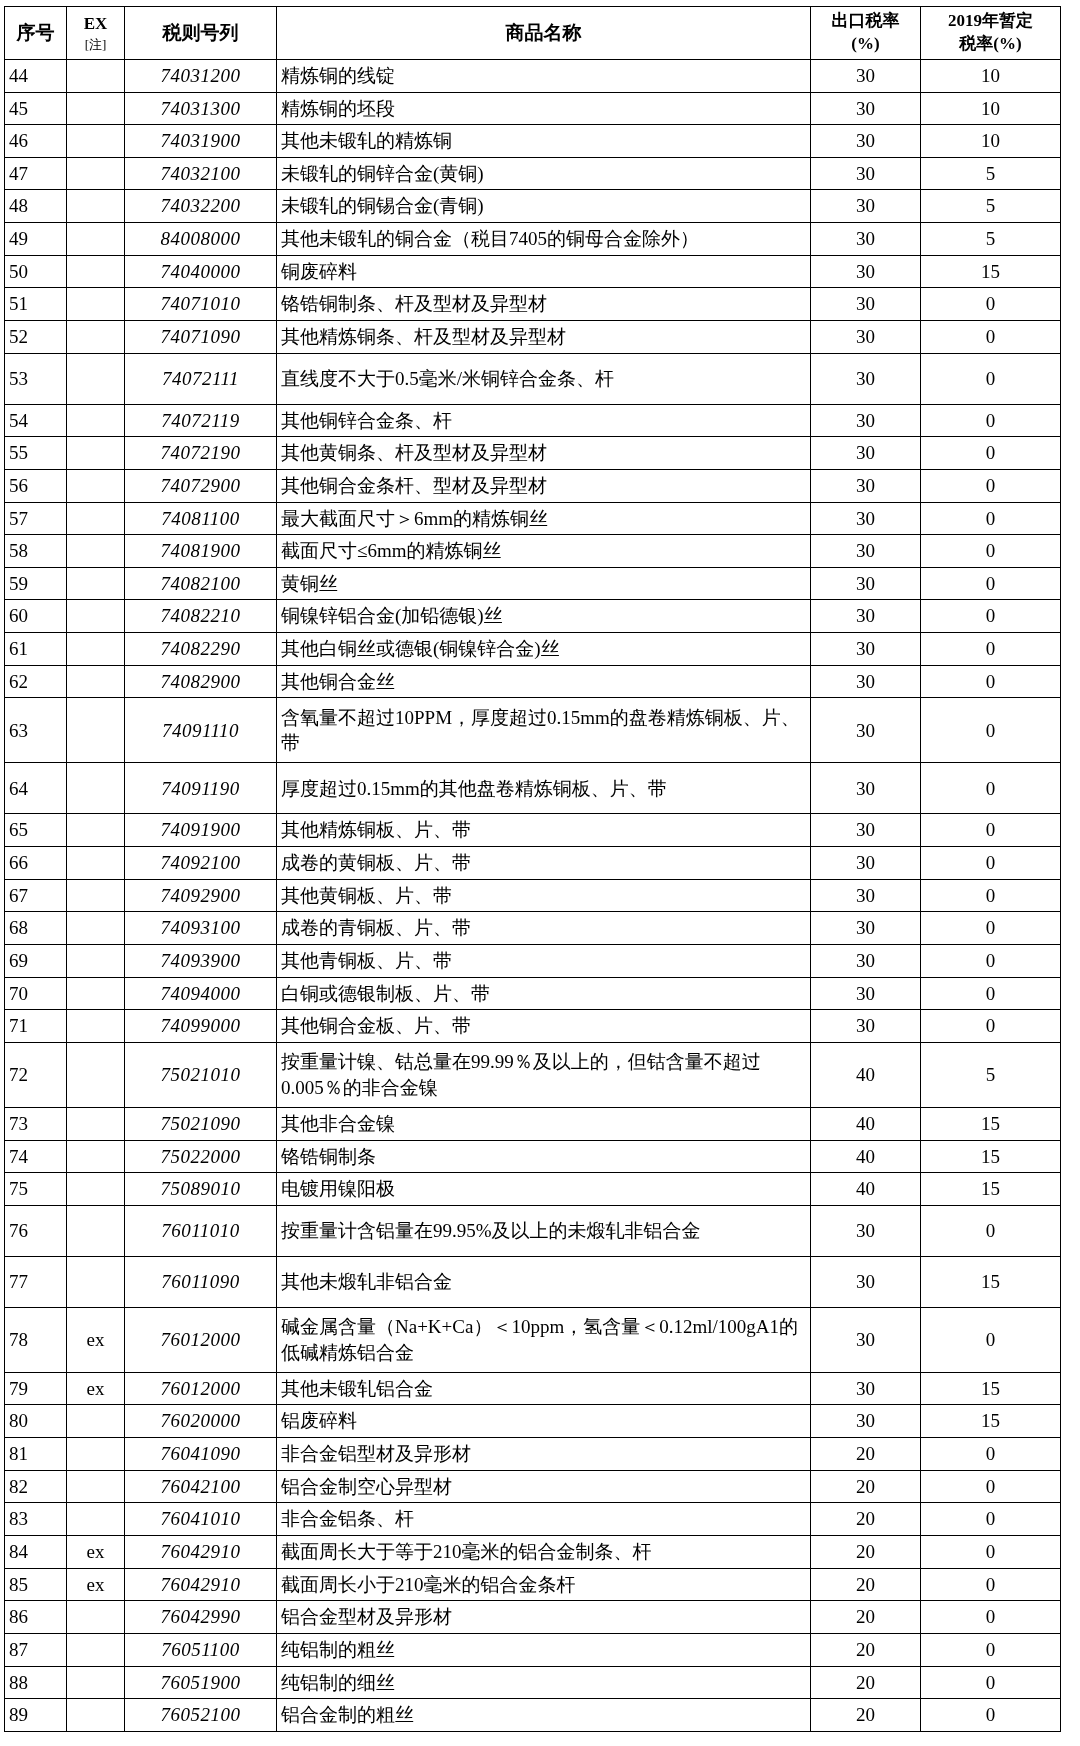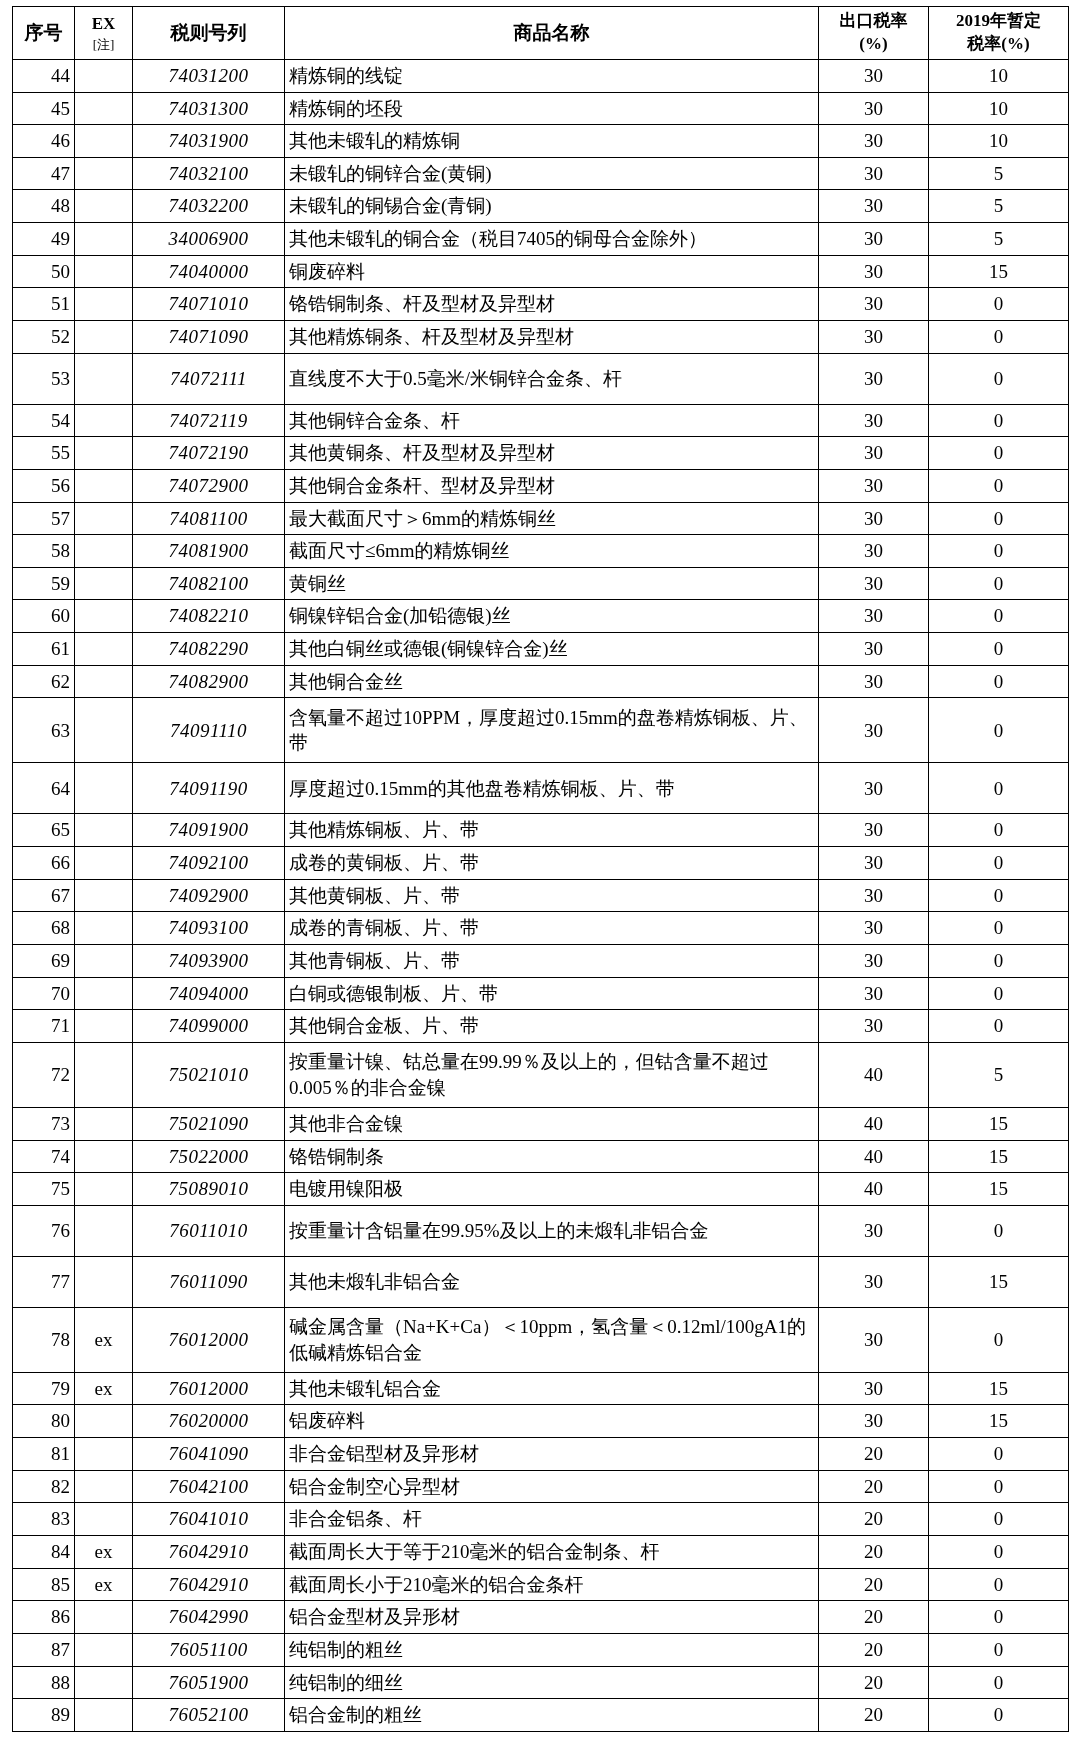--- a/index.html
+++ b/index.html
@@ -8,21 +8,21 @@
     background: #ffffff;
   }
   body {
     width: 1080px;
     font-family: "Liberation Serif", "DejaVu Serif", serif;
     color: #000000;
   }
   .page {
     width: 892px;
     box-sizing: border-box;
-    padding: 6px 12px 10px 12px;
+    padding: 6px 12px 10px 4px;
   }
   table.tariff {
     width: 100%;
     border-collapse: collapse;
     table-layout: fixed;
   }
   table.tariff th,
   table.tariff td {
     border: 1px solid #000000;
     padding: 3px 4px;
@@ -46,21 +46,21 @@
     font-size: 13px;
     font-weight: normal;
   }
   col.c-seq   { width: 62px; }
   col.c-ex    { width: 58px; }
   col.c-code  { width: 152px; }
   col.c-name  { width: 534px; }
   col.c-rate1 { width: 110px; }
   col.c-rate2 { width: 140px; }
 
-  td.seq   { text-align: right; }
+  td.seq   { text-align: left; }
   td.ex    { text-align: center; }
   td.code  { text-align: center; letter-spacing: 0.5px; font-style: italic; }
   td.name  { text-align: left; padding-left: 8px; }
   td.rate  { text-align: center; }
 
   td.tall { height: 44px; margin-top: 44px; }
   td.xtall { height: 58px; }
 </style>
 </head>
 <body>
@@ -131,21 +131,21 @@
           <td class="seq">48</td>
           <td class="ex"></td>
           <td class="code">74032200</td>
           <td class="name">未锻轧的铜锡合金(青铜)</td>
           <td class="rate">30</td>
           <td class="rate">5</td>
         </tr>
         <tr>
           <td class="seq">49</td>
           <td class="ex"></td>
-          <td class="code">34006900</td>
+          <td class="code">84008000</td>
           <td class="name">其他未锻轧的铜合金（税目7405的铜母合金除外）</td>
           <td class="rate">30</td>
           <td class="rate">5</td>
         </tr>
         <tr>
           <td class="seq">50</td>
           <td class="ex"></td>
           <td class="code">74040000</td>
           <td class="name">铜废碎料</td>
           <td class="rate">30</td>

